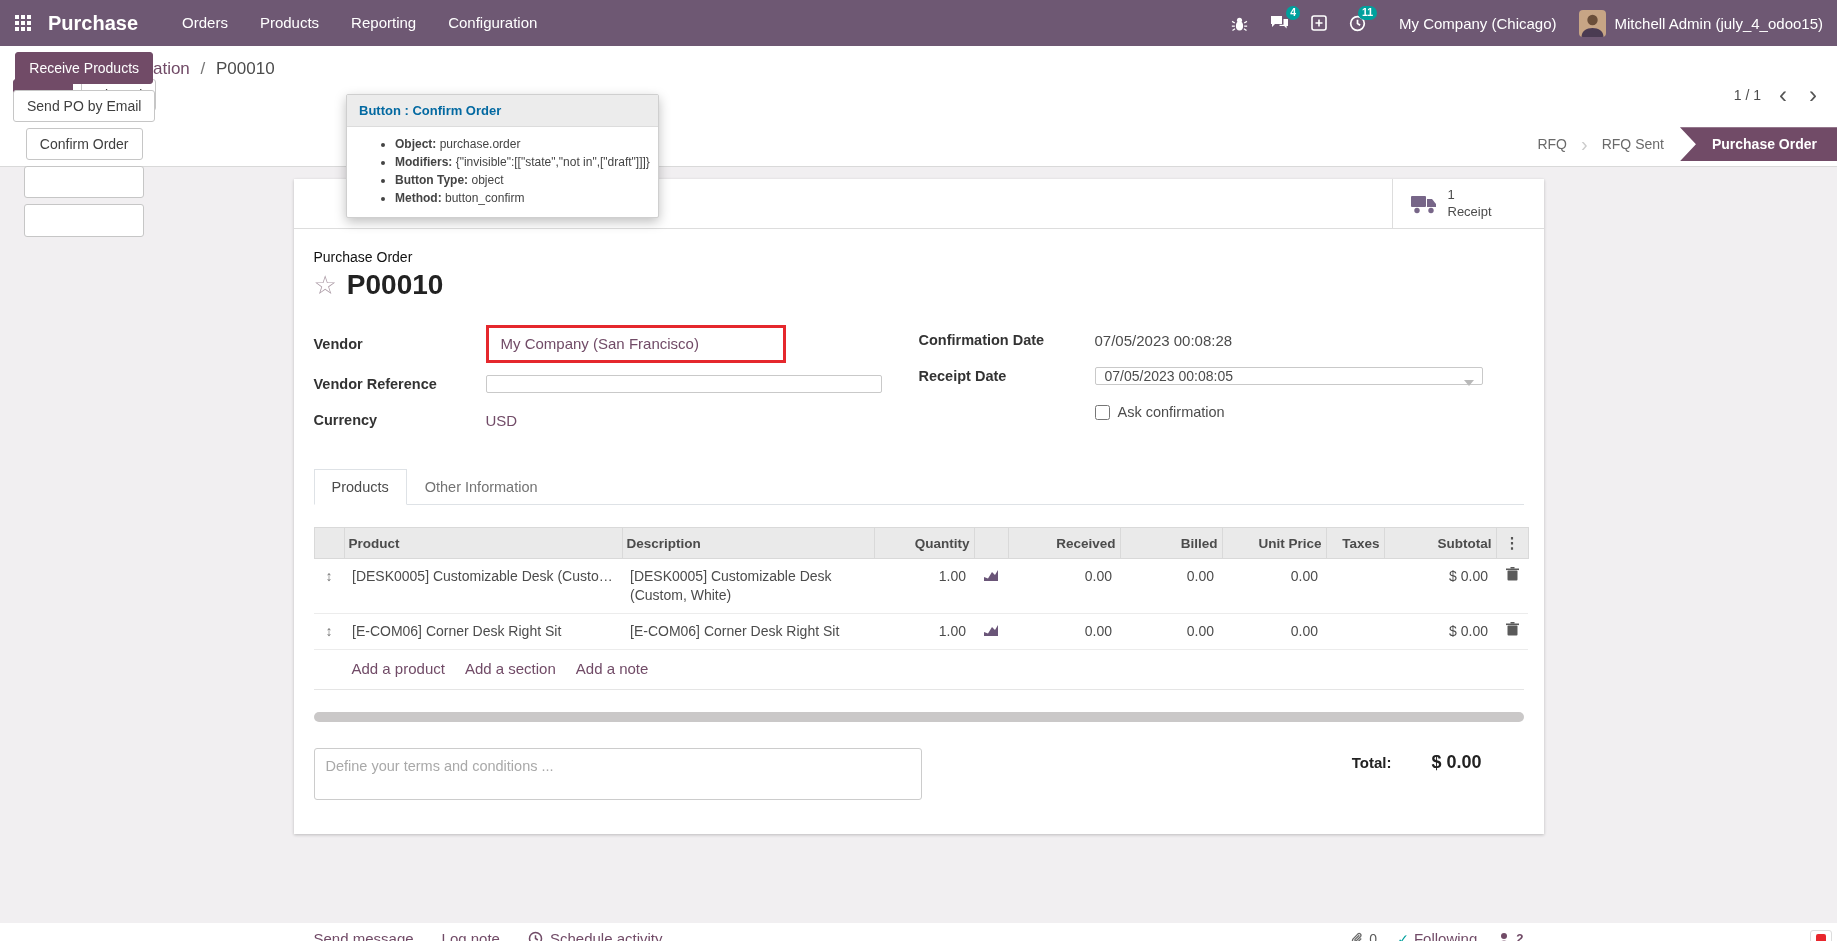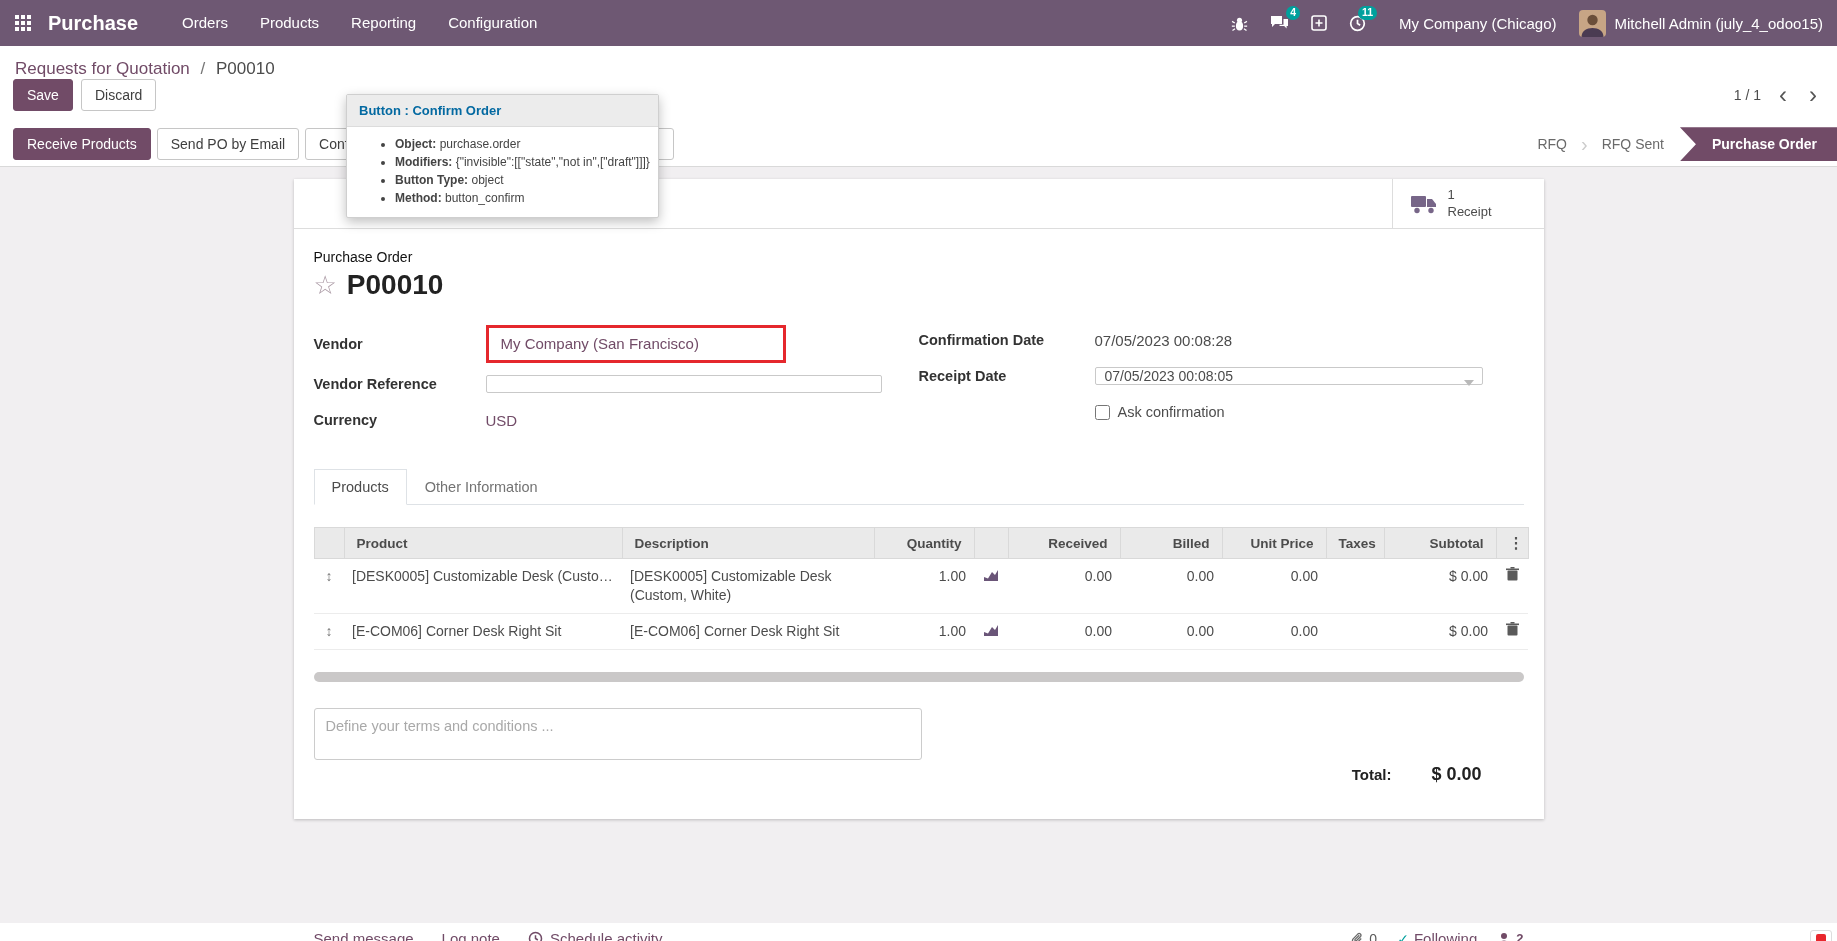--- a/index.html
+++ b/index.html
@@ -27,21 +27,21 @@
   .bc-current { color:#4c4c4c; }
   .cp-row2 { margin-top:0; padding:0 16px 0 13px; display:flex; align-items:center; }
   .btn { font-size:14px; padding:6px 13px; border-radius:3px; border:1px solid transparent; cursor:pointer; font-family:inherit; line-height:1.3; white-space:nowrap; }
   .btn-primary { background:#714B67; color:#fff; border-color:#714B67; }
   .btn-secondary { background:#fff; color:#3f3f3f; border-color:#c6c6c6; }
   .cp-left { display:flex; gap:8px; }
   .pager { margin-left:auto; display:flex; align-items:center; gap:14px; color:#4c4c4c; }
   .pager-value { font-size:14px; }
   .pager-chevron { font-size:24px; line-height:20px; color:#555; cursor:pointer; padding:0 4px; }
   .cp-row3 { margin-top:11px; padding-left:13px; display:flex; align-items:center; height:44px; }
-  .statusbar-buttons { display:flex; gap:6px; align-items:center; }
+  .statusbar-buttons { display:flex; gap:6px; align-items:center;flex-direction:column; }
   .btn-ghost { width:120px; }
   .statusbar { margin-left:auto; display:flex; align-items:center; }
   .status-step { font-size:14px; color:#6a6a6a; cursor:pointer; }
   .status-sep { font-size:20px; color:#cccccc; margin:0 14px; line-height:1; }
   .status-arrow { margin-left:16px; height:34px; display:flex; align-items:center; background:#714B67; color:#fff; font-size:14px; font-weight:700; padding:0 20px 0 32px; min-width:132px; cursor:pointer; clip-path:polygon(0 0, 16px 50%, 0 100%, 100% 100%, 100% 0); }
 
   
   .content { padding-top:12px; }
   .sheet { width:1250px; margin:0 auto; background:#fff; box-shadow:0 1px 3px rgba(0,0,0,0.22); }
   .sheet-top { height:50px; border-bottom:1px solid #ddd; display:flex; justify-content:flex-end; }
@@ -70,30 +70,30 @@
   .checkbox-row { margin-left:176px; display:flex; align-items:center; gap:8px; }
   .checkbox-row input { width:15px; height:15px; cursor:pointer; }
   .checkbox-label { font-size:14.5px; color:#4c4c4c; }
 
   .tabs { margin-top:28px; border-bottom:1px solid #dee2e6; display:flex; }
   .tab { padding:9px 17px; font-size:14.5px; cursor:pointer; border:1px solid transparent; margin-bottom:-1px; }
   .tab.active { background:#fff; border-color:#dee2e6 #dee2e6 #fff; color:#4c4c4c; }
   .tab.inactive { color:#737373; }
 
   table.o-list { width:100%; border-collapse:collapse; margin-top:22px; font-size:14px; color:#4c4c4c; table-layout:fixed; }
-  .o-list th { background:#eaeaea; border:1px solid #d9d9d9; font-size:13.5px; font-weight:700; color:#4c4c4c; padding:6px 12px; text-align:left; height:31px; }
+  .o-list th { background:#eaeaea; border:1px solid #d9d9d9; font-size:13.5px; font-weight:700; color:#4c4c4c; padding:6px 4px; text-align:left; height:31px; }
   .o-list th.num, .o-list td.num { text-align:right; }
   .o-list th.ctr, .o-list td.ctr { text-align:center; }
   .o-list td { padding:8px; border-bottom:1px solid #ececec; vertical-align:top; line-height:1.35; }
   td.handle { color:#777; cursor:grab; font-size:14px; text-align:center; }
   .dots-toggle { cursor:pointer; font-size:15px; color:#555; }
   .cell-icon { display:inline-block; cursor:pointer; }
   .add-row { padding:10px 0 12px 38px; border-bottom:1px solid #e5e5e5; display:flex; gap:20px; font-size:14px; }
   .fake-scrollbar { margin-top:22px; height:10px; background:#cac8c8; border-radius:6px; cursor:pointer; }
-  .bottom-row { margin-top:26px; display:flex; align-items:flex-start;flex-direction:column; }
+  .bottom-row { margin-top:26px; display:flex; align-items:flex-start; }
   textarea.terms { width:608px; height:52px; border:1px solid #ccc; border-radius:3px; padding:9px 11px; font-family:"Liberation Sans", sans-serif; font-size:14.5px; color:#4c4c4c; resize:none; }
   textarea.terms::placeholder { color:#a9a9a9; }
   .total-group { margin-left:auto; display:flex; align-items:baseline; gap:40px; padding-right:42px; margin-top:4px; }
   .total-label { font-size:15px; font-weight:700; color:#222; }
   .total-value { font-size:18px; font-weight:700; color:#222; }
 
   
   .chatter { position:absolute; left:0; top:923px; width:100%; height:120px; background:#fff; z-index:5; }
   .chatter-inner { width:1250px; margin:0 auto; padding:7px 20px 0; display:flex; align-items:center; }
   .chatter-btn { color:#714B67; font-size:15px; margin-right:28px; cursor:pointer; display:flex; align-items:center; gap:7px; }
@@ -345,20 +345,25 @@
             <td class="num"></td>
             <td class="num">$ 0.00</td>
             <td class="ctr"><span class="cell-icon"><svg width="13" height="14" viewBox="0 0 13 14" fill="#5a5a5a">
                     <rect x="1.5" y="3.6" width="10" height="10" rx="1"></rect>
                     <rect x="0" y="1.5" width="13" height="1.6"></rect>
                     <rect x="4.5" y="0" width="4" height="1.6"></rect>
                   </svg></span></td>
           </tr>
         </tbody>
       </table>
+      <div class="add-row">
+        <span class="link">Add a product</span>
+        <span class="link">Add a section</span>
+        <span class="link">Add a note</span>
+      </div>
 
       <div class="fake-scrollbar"></div>
 
       <div class="bottom-row">
         <textarea class="terms" placeholder="Define your terms and conditions ..." style=""></textarea>
         <div class="total-group">
           <span class="total-label">Total:</span>
           <span class="total-value">$ 0.00</span>
         </div>
       </div>

